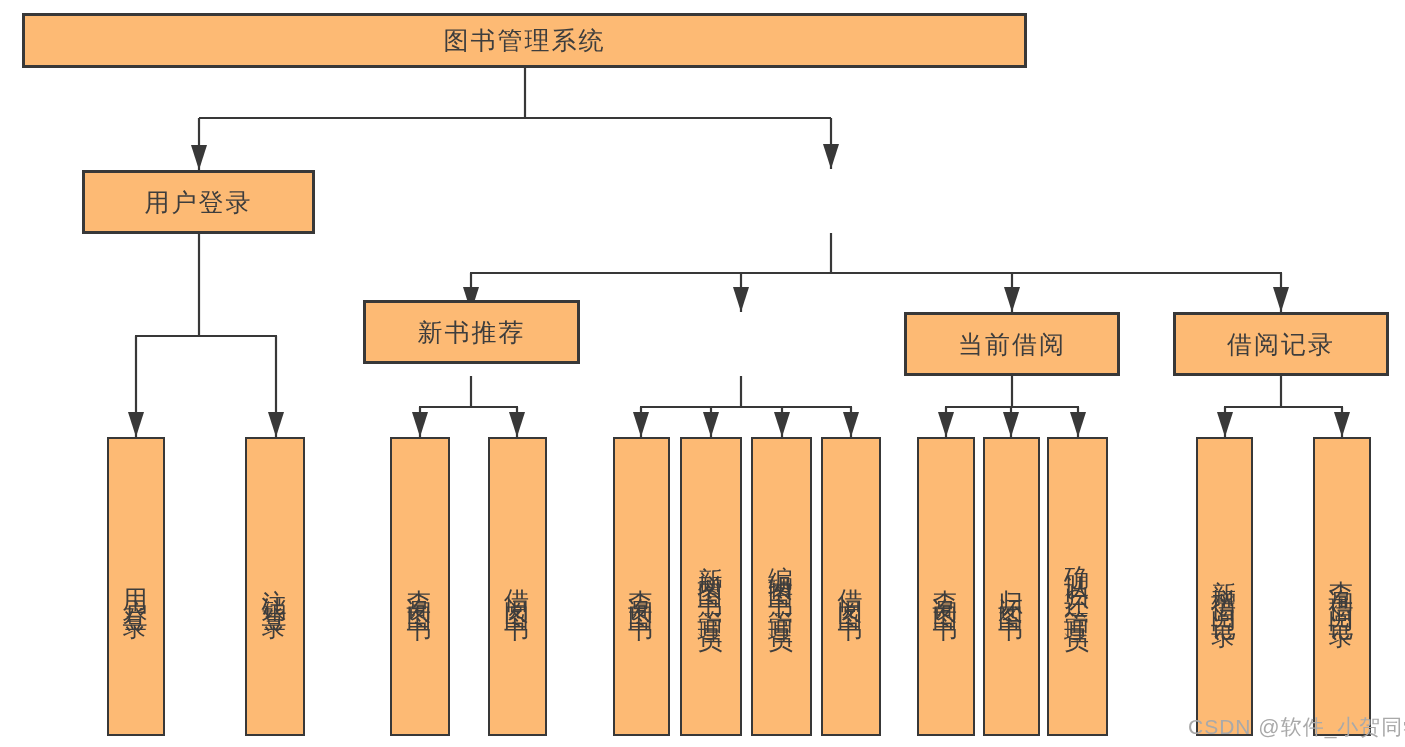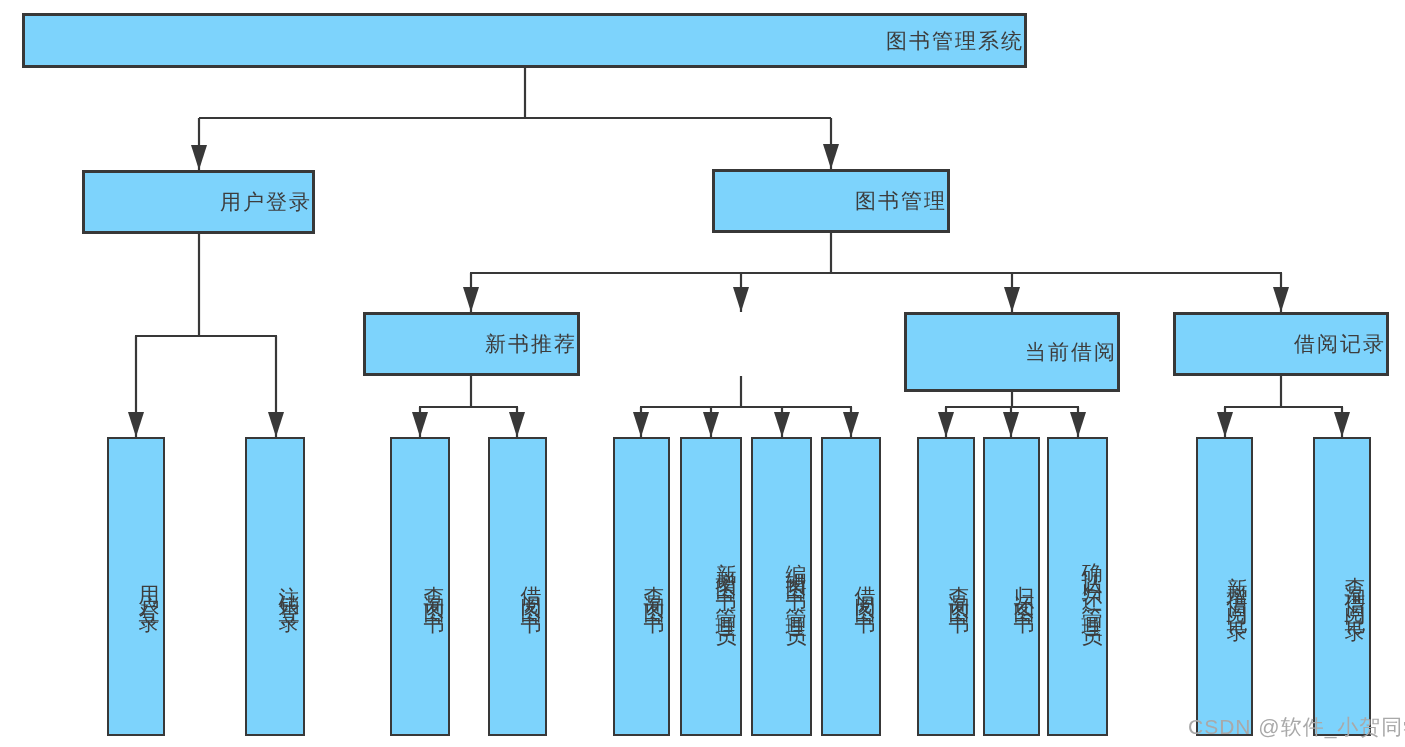--- a/index.html
+++ b/index.html
@@ -2,23 +2,23 @@
 <html><head>
 <meta charset="utf-8">
 <style>
   html,body{margin:0;padding:0;background:#ffffff;}
   .canvas{
     position:relative;width:1405px;height:747px;background:#ffffff;
     font-family:"Liberation Sans","DejaVu Sans",sans-serif;color:#3d3d3d;overflow:hidden;
   }
   .connectors{position:absolute;left:0;top:0;width:1405px;height:747px;}
   .node{
-    position:absolute;box-sizing:border-box;background:#7dd3fc;
-    border:3px solid #383838;display:flex;align-items:center;justify-content:flex-end;
-    font-size:21px;letter-spacing:2px;white-space:nowrap;
+    position:absolute;box-sizing:border-box;background:#fdba74;
+    border:3px solid #383838;display:flex;align-items:center;justify-content:center;
+    font-size:25px;letter-spacing:2px;white-space:nowrap;
   }
   .leaf{border-width:2px;}
   .leaf .vtext{
     writing-mode:vertical-rl;text-orientation:mixed;
     letter-spacing:9px;display:inline-block;white-space:normal;
   }
   .watermark{
     position:absolute;left:1188px;top:713px;font-size:21px;letter-spacing:1px;
     color:#a9a9a9;white-space:nowrap;
   }
@@ -78,28 +78,25 @@
     </g>
   </svg>
 
   <div class="node" style="left:22px;top:13px;width:1005px;height:55px;">
     <span>图书管理系统</span>
   </div>
 
   <div class="node" style="left:82px;top:170px;width:233px;height:64px;">
     <span>用户登录</span>
   </div>
-  <div class="node" style="left:712px;top:169px;width:238px;height:64px;">
-    <span>图书管理</span>
-  </div>
 
-  <div class="node" style="left:363px;top:312px;width:217px;height:64px;">
+  <div class="node" style="left:363px;top:300px;width:217px;height:64px;">
     <span>新书推荐</span>
   </div>
-  <div class="node" style="left:904px;top:312px;width:216px;height:80px;">
+  <div class="node" style="left:904px;top:312px;width:216px;height:64px;">
     <span>当前借阅</span>
   </div>
   <div class="node" style="left:1173px;top:312px;width:216px;height:64px;">
     <span>借阅记录</span>
   </div>
 
   <div class="node leaf" style="left:107px;top:437px;width:58px;height:299px;">
     <span class="vtext">用户登录</span>
   </div>
   <div class="node leaf" style="left:245px;top:437px;width:60px;height:299px;">

